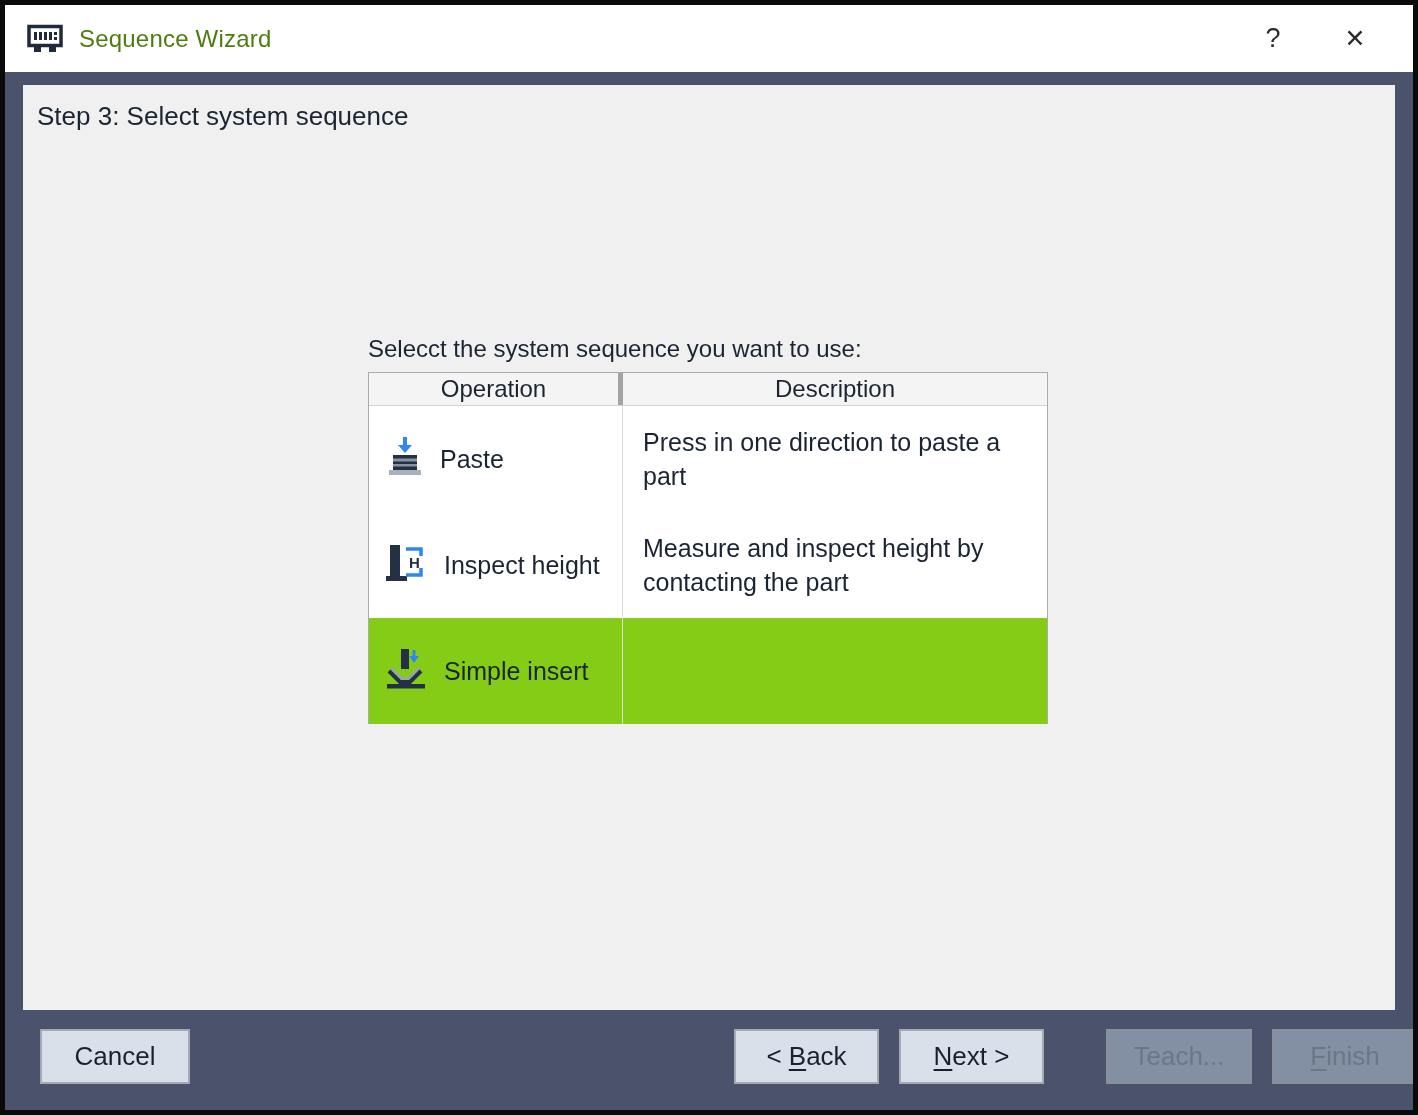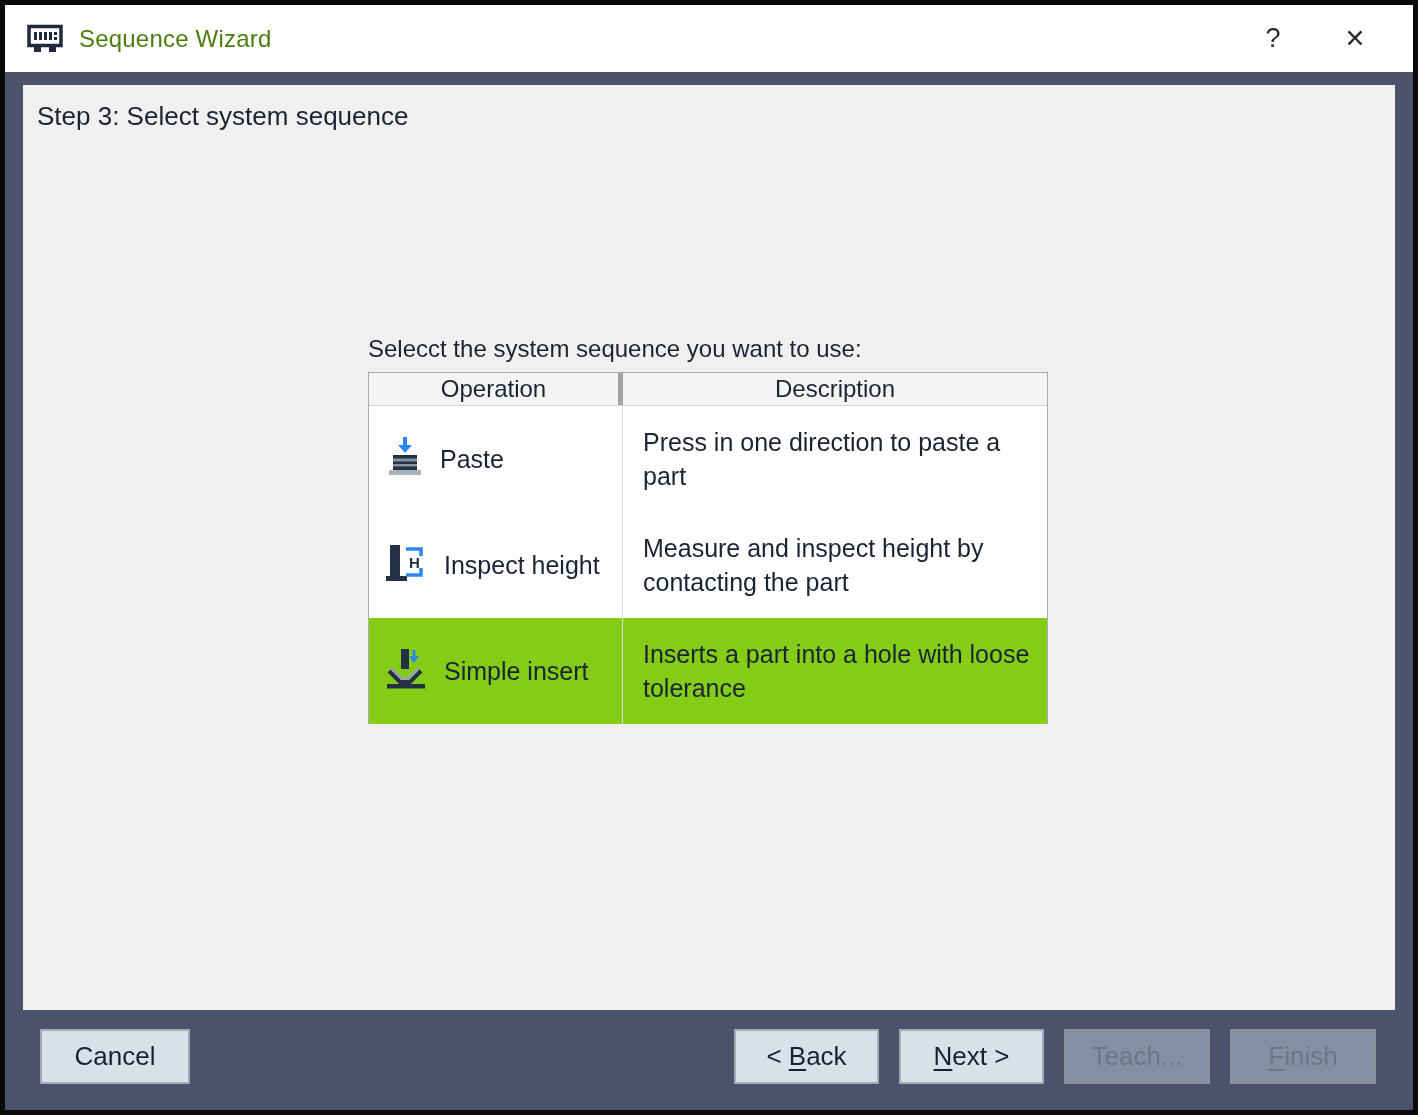--- a/index.html
+++ b/index.html
@@ -146,20 +146,21 @@
     background:#DAE0EA;
     border:2px solid #A5A9B1;
     color:#18222F;
     cursor:pointer;
   }
   .btn.disabled{
     background:#8390A3;
     border:2px solid #8A8F99;
     color:#6B7689;
     cursor:default;
+    margin-left:42px;
   }
   .u{text-decoration:underline;text-underline-offset:4px;}
   #btn-cancel{left:35px;width:150px;}
   #btn-back{left:729px;width:145px;}
   #btn-next{left:894px;width:145px;}
   #btn-teach{left:1059px;width:146px;}
   #btn-finish{left:1225px;width:146px;}
 </style>
 </head>
 <body>
@@ -247,23 +248,20 @@
                   <rect x="17" y="2" width="8" height="20" fill="#243044"></rect>
                   <rect x="28.5" y="3" width="3" height="7" fill="#2E86F0"></rect>
                   <polygon points="25,9 35,9 30,16" fill="#2E86F0"></polygon>
                   <path d="M7 21 L18 32 L24 32 L35 21" fill="none" stroke="#9AA3AE" stroke-width="3"></path>
                   <path d="M5 24 L16 35 L26 35 L37 24" fill="none" stroke="#243044" stroke-width="4"></path>
                   <rect x="3" y="37" width="38" height="4.5" fill="#243044"></rect>
                 </svg>
               </span>
               <span>Simple insert</span>
             </div>
-            <div class="cell-desc">
-              <span>Inserts a part into a hole with loose tolerance</span>
-            </div>
           </div>
 
         </div>
       </div>
     </div>
 
     <div class="bottombar">
       <button class="btn enabled" id="btn-cancel">
         <span class="lbl">Cancel</span>
       </button>

